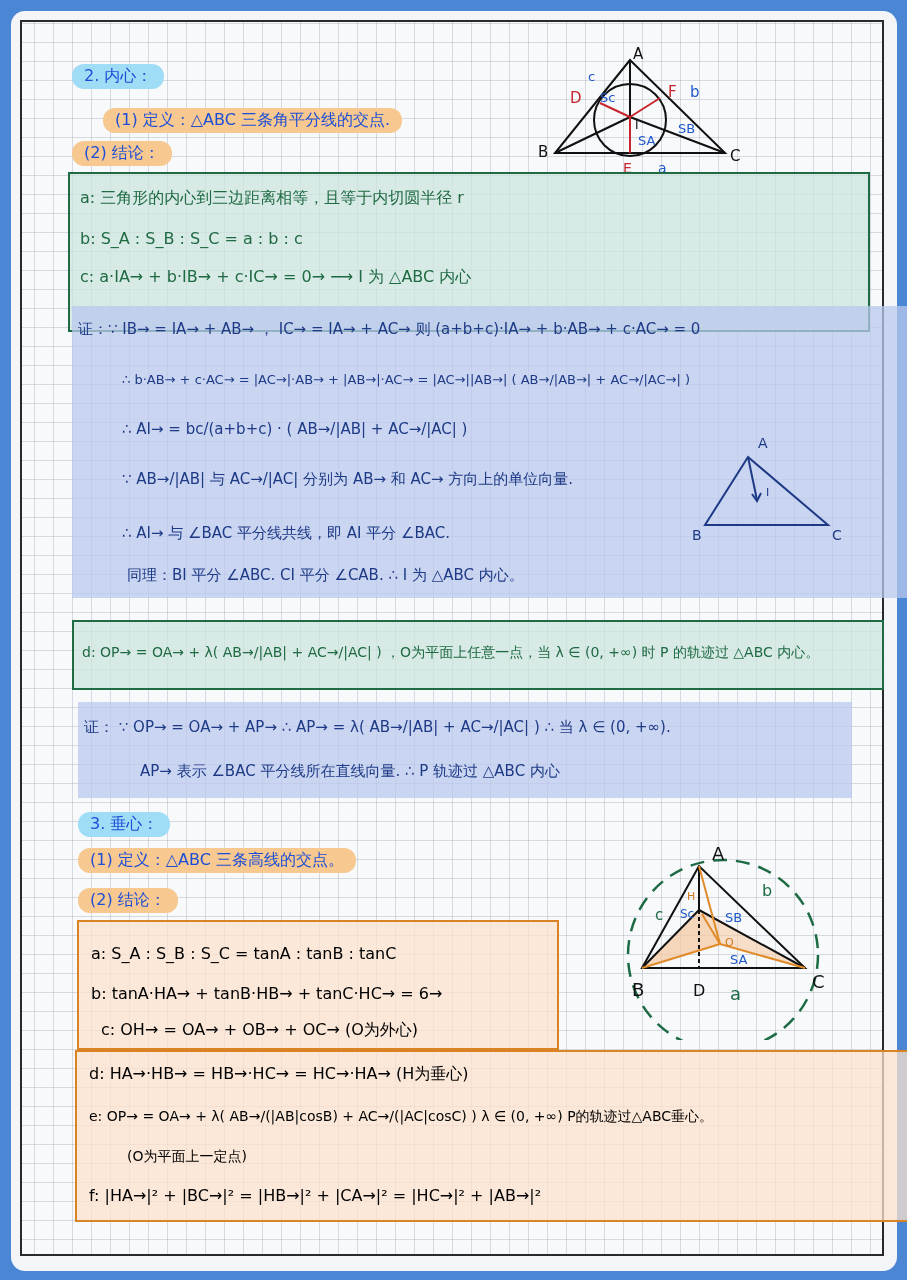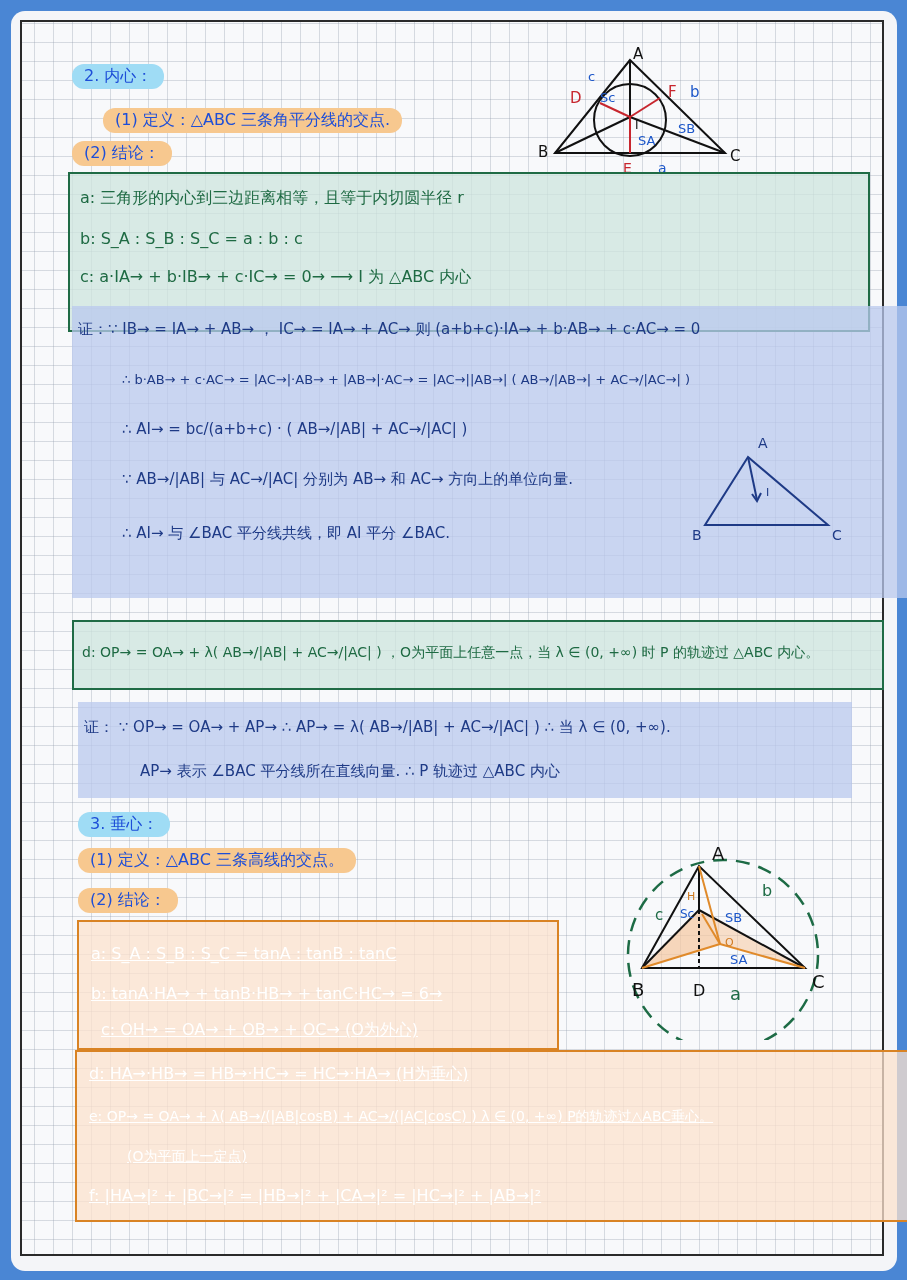--- a/index.html
+++ b/index.html
@@ -31,21 +31,21 @@
       box-sizing:border-box;
     }
     .green-text { color:#1e6a43; }
     .blue-panel {
       position:absolute; background:rgba(186,200,238,0.75); box-sizing:border-box;
     }
     .blue-text { color:#1e3a86; }
     .orange-box {
       position:absolute; border:2px solid #d98324; background:rgba(252,225,205,0.75); box-sizing:border-box;
     }
-    .orange-text { color:#ffffff;text-decoration:underline; }
+    .orange-text { color:#000000; }
     .line { position:absolute; font-size:16px; white-space:nowrap; }
     svg { position:absolute; }
   </style>
 </head>
 <body>
 
 <div class="paper"></div>
 <div class="frame"></div>
 
 <div class="tag blue" style="left:72px;top:64px;">2. 内心：</div>
@@ -81,20 +81,21 @@
   <div class="line green-text" style="left:10px;top:55px;">b:  S_A : S_B : S_C = a : b : c</div>
   <div class="line green-text" style="left:10px;top:93px;">c:   a·IA→ + b·IB→ + c·IC→ = 0→   ⟶  I 为 △ABC 内心</div>
 </div>
 
 <div class="blue-panel" style="left:72px;top:306px;width:890px;height:292px;">
   <div class="line blue-text" style="left:6px;top:14px;font-size:15px;">证：∵ IB→ = IA→ + AB→ ， IC→ = IA→ + AC→  则  (a+b+c)·IA→ + b·AB→ + c·AC→ = 0</div>
   <div class="line blue-text" style="left:50px;top:66px;font-size:13px;">∴ b·AB→ + c·AC→ = |AC→|·AB→ + |AB→|·AC→ = |AC→||AB→| ( AB→/|AB→| + AC→/|AC→| )</div>
   <div class="line blue-text" style="left:50px;top:114px;font-size:15px;">∴ AI→ = bc/(a+b+c) · ( AB→/|AB| + AC→/|AC| )</div>
   <div class="line blue-text" style="left:50px;top:164px;font-size:15px;">∵ AB→/|AB| 与 AC→/|AC| 分别为 AB→ 和 AC→ 方向上的单位向量.</div>
   <div class="line blue-text" style="left:50px;top:218px;font-size:15px;">∴ AI→ 与 ∠BAC 平分线共线，即 AI 平分 ∠BAC.</div>
+  <div class="line blue-text" style="left:55px;top:260px;font-size:15px;">同理：BI 平分 ∠ABC.  CI 平分 ∠CAB.  ∴ I 为 △ABC 内心。</div>
 </div>
 
 <svg style="left:690px;top:428px;" width="170" height="125">
   <polygon points="58,29 15,97 138,97" fill="none" stroke="#1e3a86" stroke-width="2"></polygon>
   <line x1="58" y1="29" x2="67" y2="72" stroke="#1e3a86" stroke-width="2"></line>
   <polyline points="62,66 67,73 71,65" fill="none" stroke="#1e3a86" stroke-width="2"></polyline>
   <text x="68" y="20" font-size="14" fill="#1e3a86">A</text>
   <text x="2" y="112" font-size="14" fill="#1e3a86">B</text>
   <text x="142" y="112" font-size="14" fill="#1e3a86">C</text>
   <text x="76" y="68" font-size="11" fill="#1e3a86">I</text>

